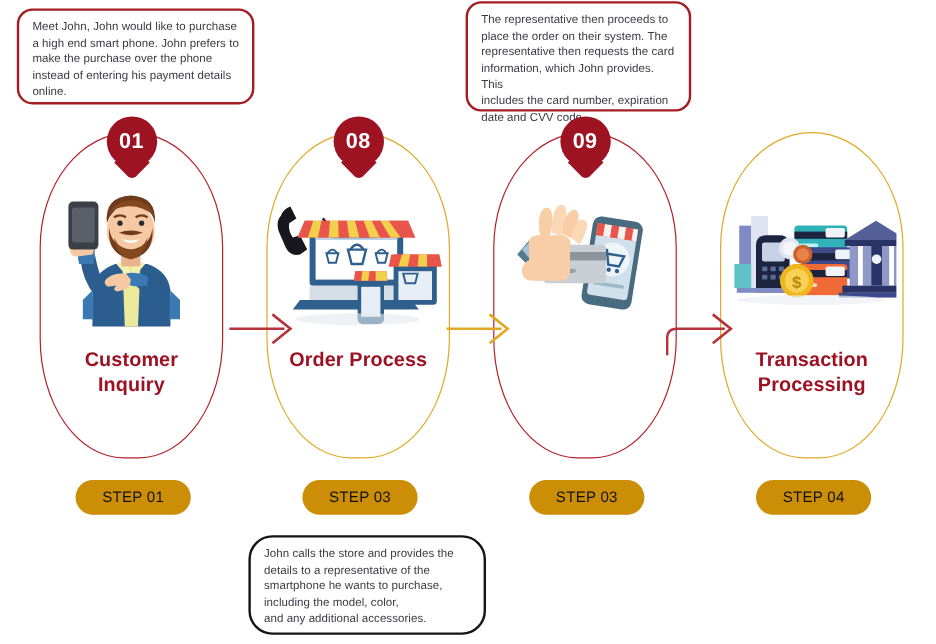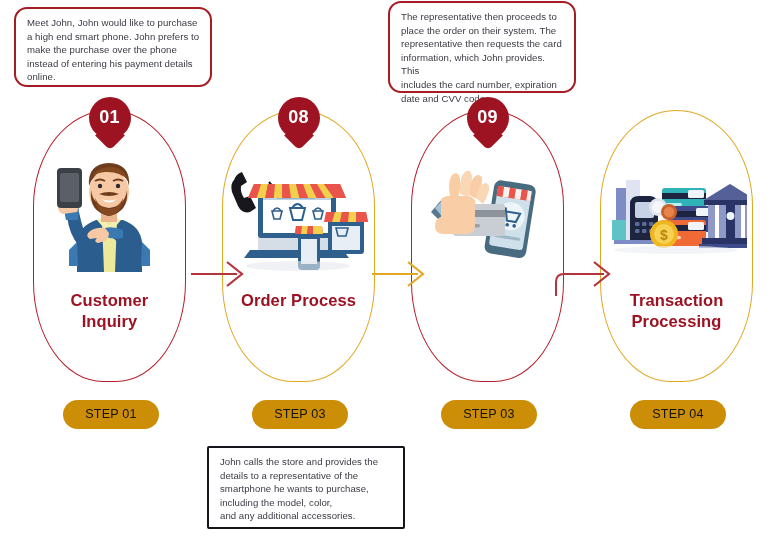--- a/index.html
+++ b/index.html
@@ -26,21 +26,21 @@
     color: #3a3a44;
     font-size: 9.6px;
     line-height: 13.6px;
     padding: 7px 10px 6px 11px;
     white-space: pre-line;
     letter-spacing: 0.05px;
   }
   .note.dark {
     border-color: #14141a;
     border-width: 2.5px;
-    border-radius: 2px;
+    border-radius: 20px;
   }
   #note-1 { left: 14px;  top: 7px;   width: 198px; height: 80px; }
   #note-2 { left: 388px; top: 1px;   width: 188px; height: 92px; }
   #note-3 { left: 207px; top: 446px; width: 198px; height: 83px; }
   #note-4 { left: 577px; top: 443px; width: 196px; height: 92px; }
 
   
   .step {
     position: absolute;
     top: 110px;

